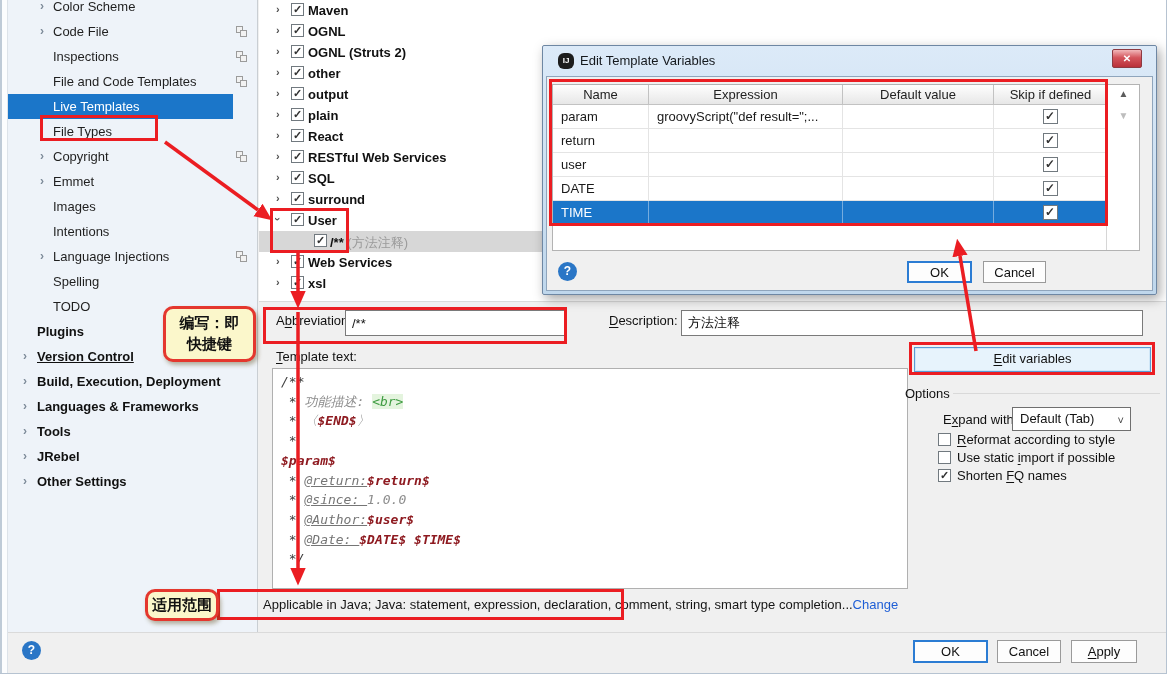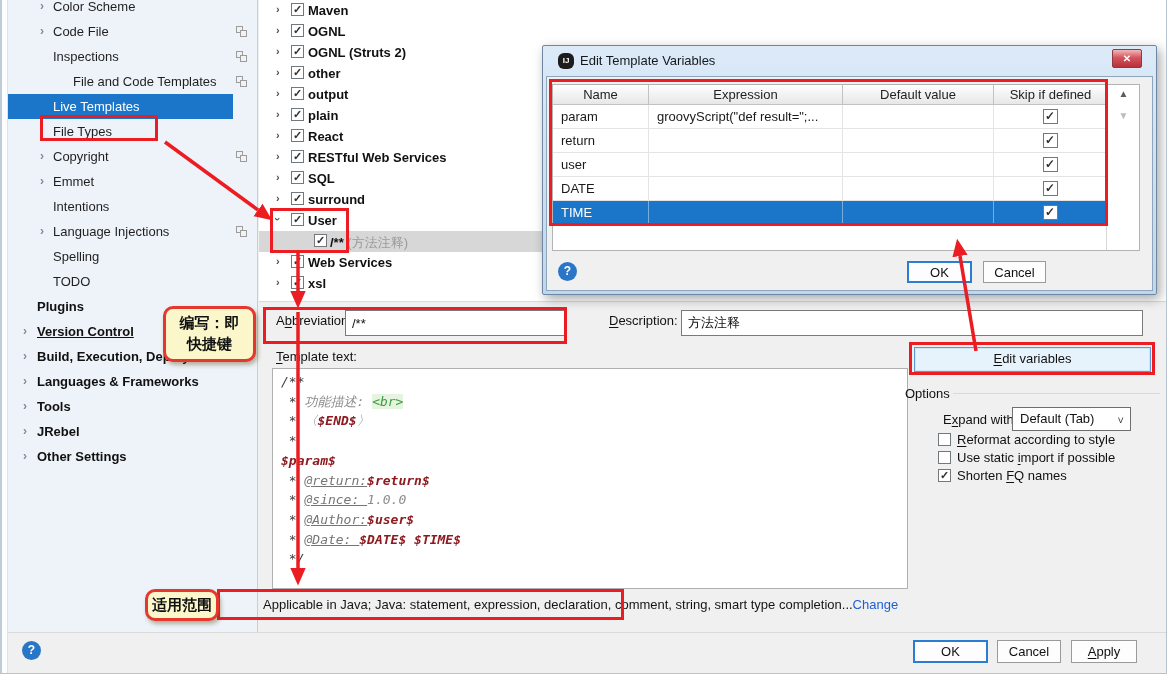--- a/index.html
+++ b/index.html
@@ -118,21 +118,21 @@
           </span>
         </div>
         <div class="srow">
           <span class="slabel" style="left: 53px;">Inspections</span>
           <span class="copyico">
             <i></i>
             <i></i>
           </span>
         </div>
         <div class="srow">
-          <span class="slabel" style="left: 53px; margin-left: 20px;">File and Code Templates</span>
+          <span class="slabel" style="left: 53px;">File and Code Templates</span>
           <span class="copyico">
             <i></i>
             <i></i>
           </span>
         </div>
         <div class="srow sel">
           <span class="slabel" style="left: 53px;">Live Templates</span>
         </div>
         <div class="srow">
           <span class="slabel" style="left: 53px;">File Types</span>
@@ -141,20 +141,23 @@
           <span class="chev" style="left: 40px;">›</span>
           <span class="slabel" style="left: 53px;">Copyright</span>
           <span class="copyico">
             <i></i>
             <i></i>
           </span>
         </div>
         <div class="srow">
           <span class="chev" style="left: 40px;">›</span>
           <span class="slabel" style="left: 53px; text-align: center;">Emmet</span>
+        </div>
+        <div class="srow">
+          <span class="slabel" style="left: 53px;">Images</span>
         </div>
         <div class="srow">
           <span class="slabel" style="left: 53px;">Intentions</span>
         </div>
         <div class="srow">
           <span class="chev" style="left: 40px;">›</span>
           <span class="slabel" style="left: 53px;">Language Injections</span>
           <span class="copyico">
             <i></i>
             <i></i>

